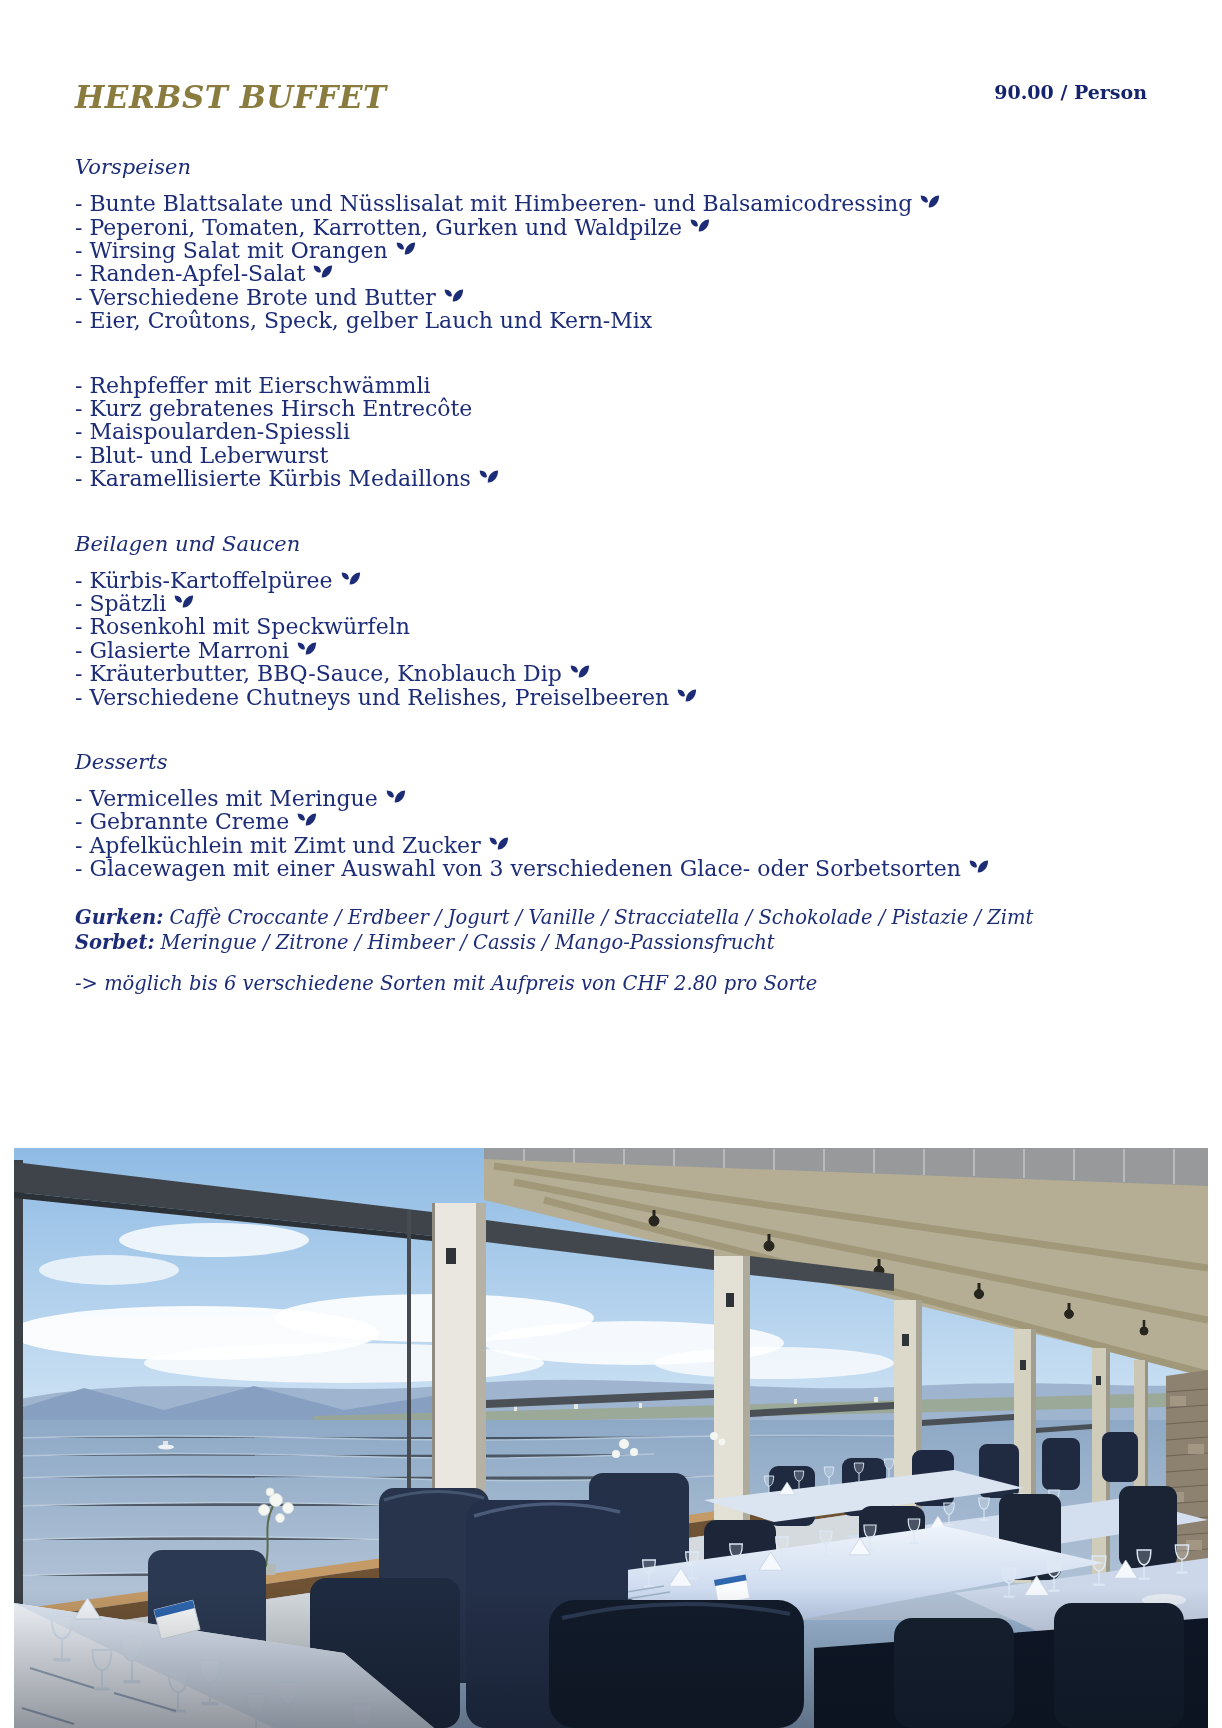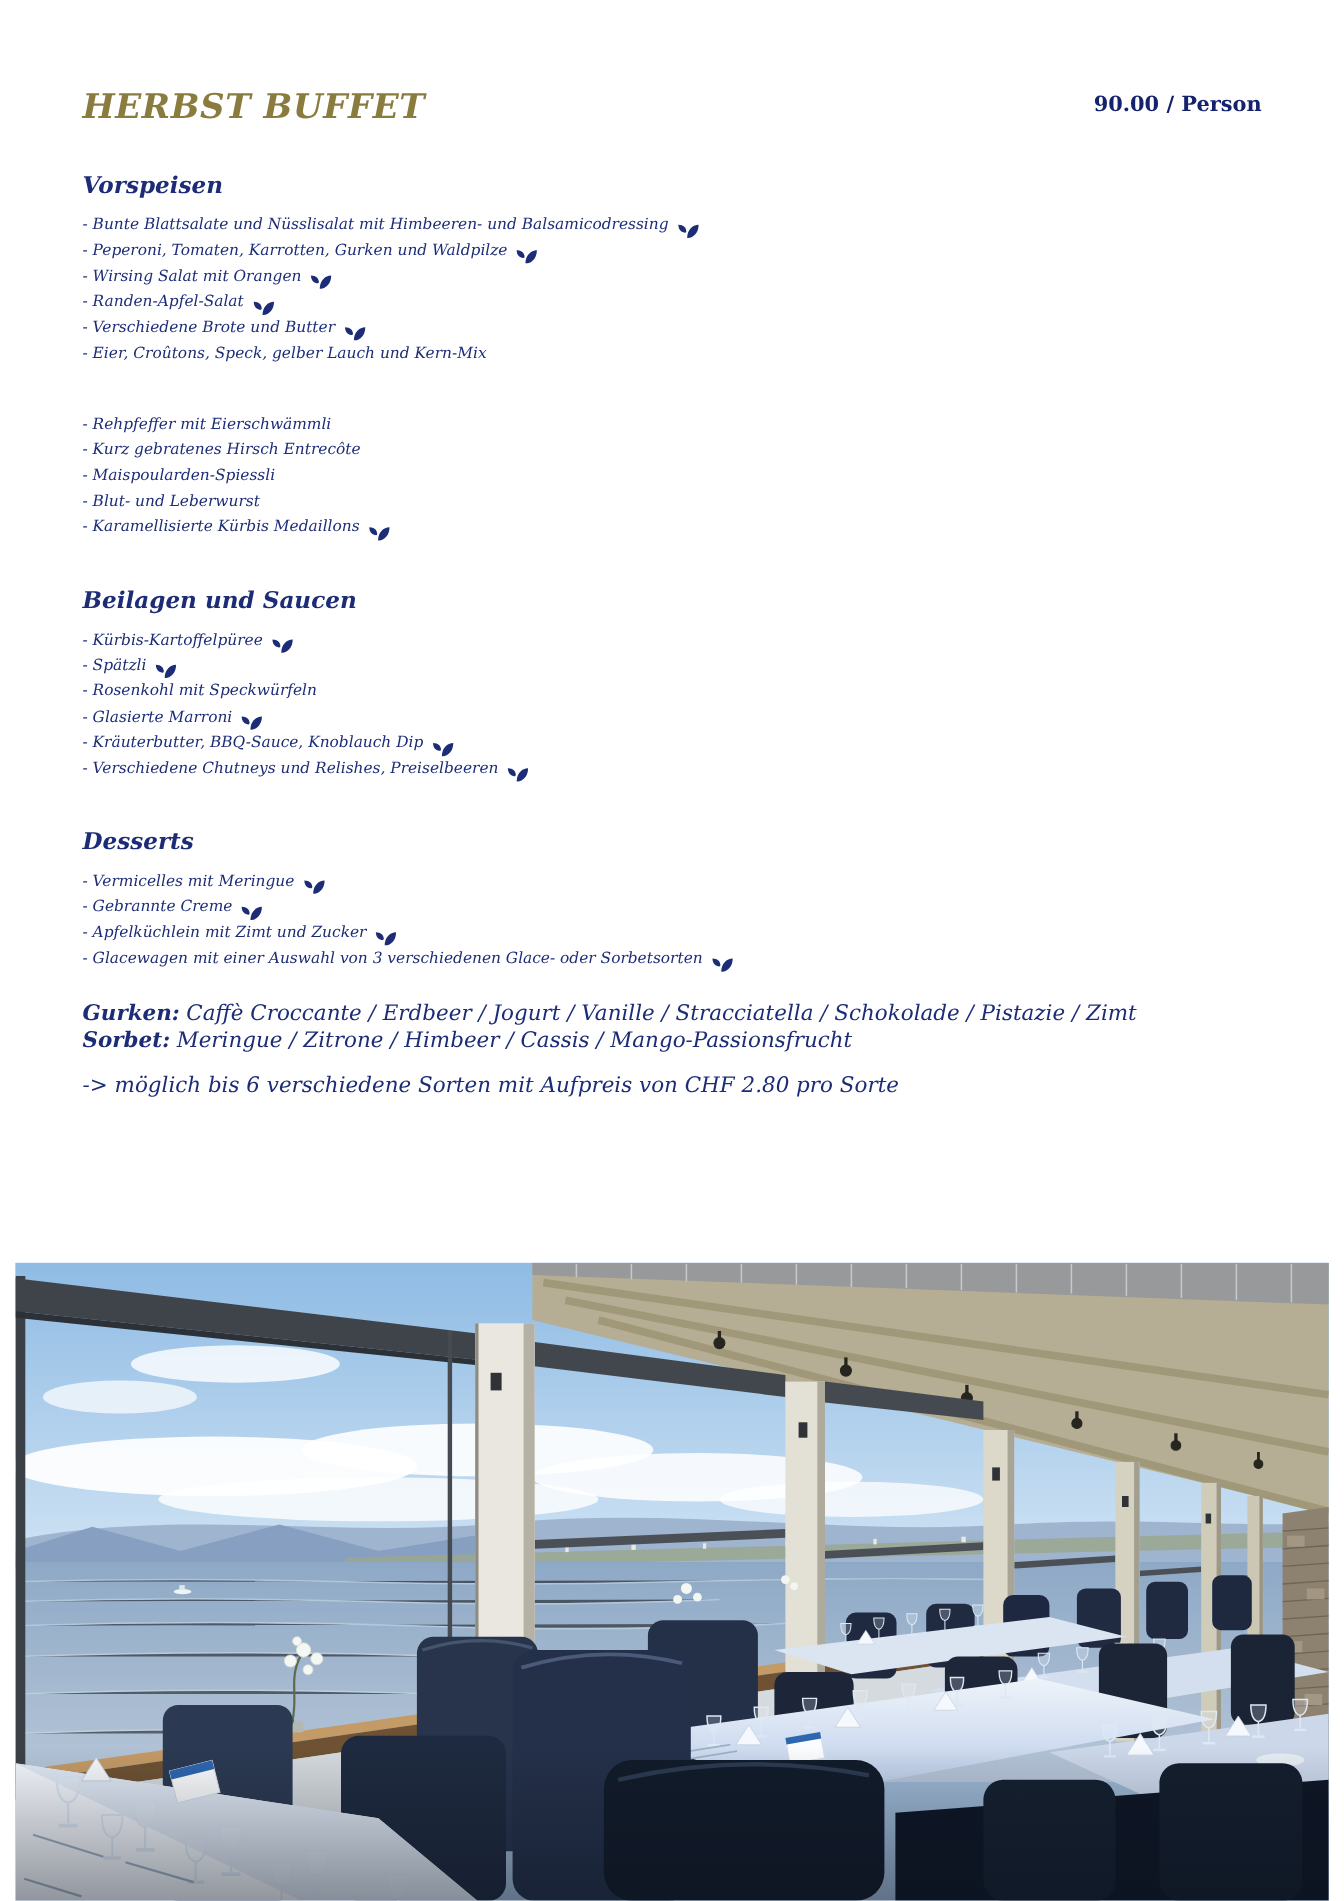--- a/index.html
+++ b/index.html
@@ -3,26 +3,26 @@
 <meta charset="utf-8">
 <style>
   *{box-sizing:border-box}
   html,body{margin:0;padding:0}
   body{
     width:1222px;height:1728px;position:relative;background:#ffffff;
     font-family:"DejaVu Serif", serif;overflow:hidden;
     --gold:#8a7c3e; --navy:#1c2c77; --price:#15236d;
   }
   .menu-wrap{position:absolute;left:75px;top:80px;width:1072px}
-  .title-row{display:flex;justify-content:space-between;align-items:center}
+  .title-row{display:flex;justify-content:space-between;align-items:flex-start}
   .page-title{font-style:italic;font-weight:700;font-size:31px;letter-spacing:.5px;color:var(--gold);margin:0;line-height:1.1}
   .page-price{font-weight:700;font-size:19px;color:var(--price);line-height:1.3;padding-bottom:3px}
   .menu-section{margin-top:41px}
-  .section-heading{font-style:italic;font-weight:700;font-size:21px;color:var(--navy);margin:0 0 13px 0}
-  .menu-item{font-style:italic;font-size:14px;color:var(--navy);line-height:23.4px;display:flex;align-items:flex-end}
+  .section-heading{font-style:italic;font-weight:400;font-size:21px;color:var(--navy);margin:0 0 13px 0}
+  .menu-item{font-size:22px;color:var(--navy);line-height:23.4px;display:flex;align-items:flex-start}
   .leaf{margin-left:7px;display:inline-flex;position:relative;top:1px}
   .leaf svg{width:21px;height:16px;fill:var(--navy)}
   .flavors{margin-top:24px}
   .flavor-line{font-size:19.5px;color:var(--navy);line-height:25px;font-style:italic}
   .flavor-label{font-weight:700;margin-right:6px}
   .menu-note{margin-top:17px;font-style:italic;font-size:19.5px;color:var(--navy)}
   .photo{position:absolute;left:14px;top:1148px;width:1194px;height:580px;overflow:hidden;background:#9db8d4}
   .photo svg{display:block;width:100%;height:100%}
 </style>
 </head>

